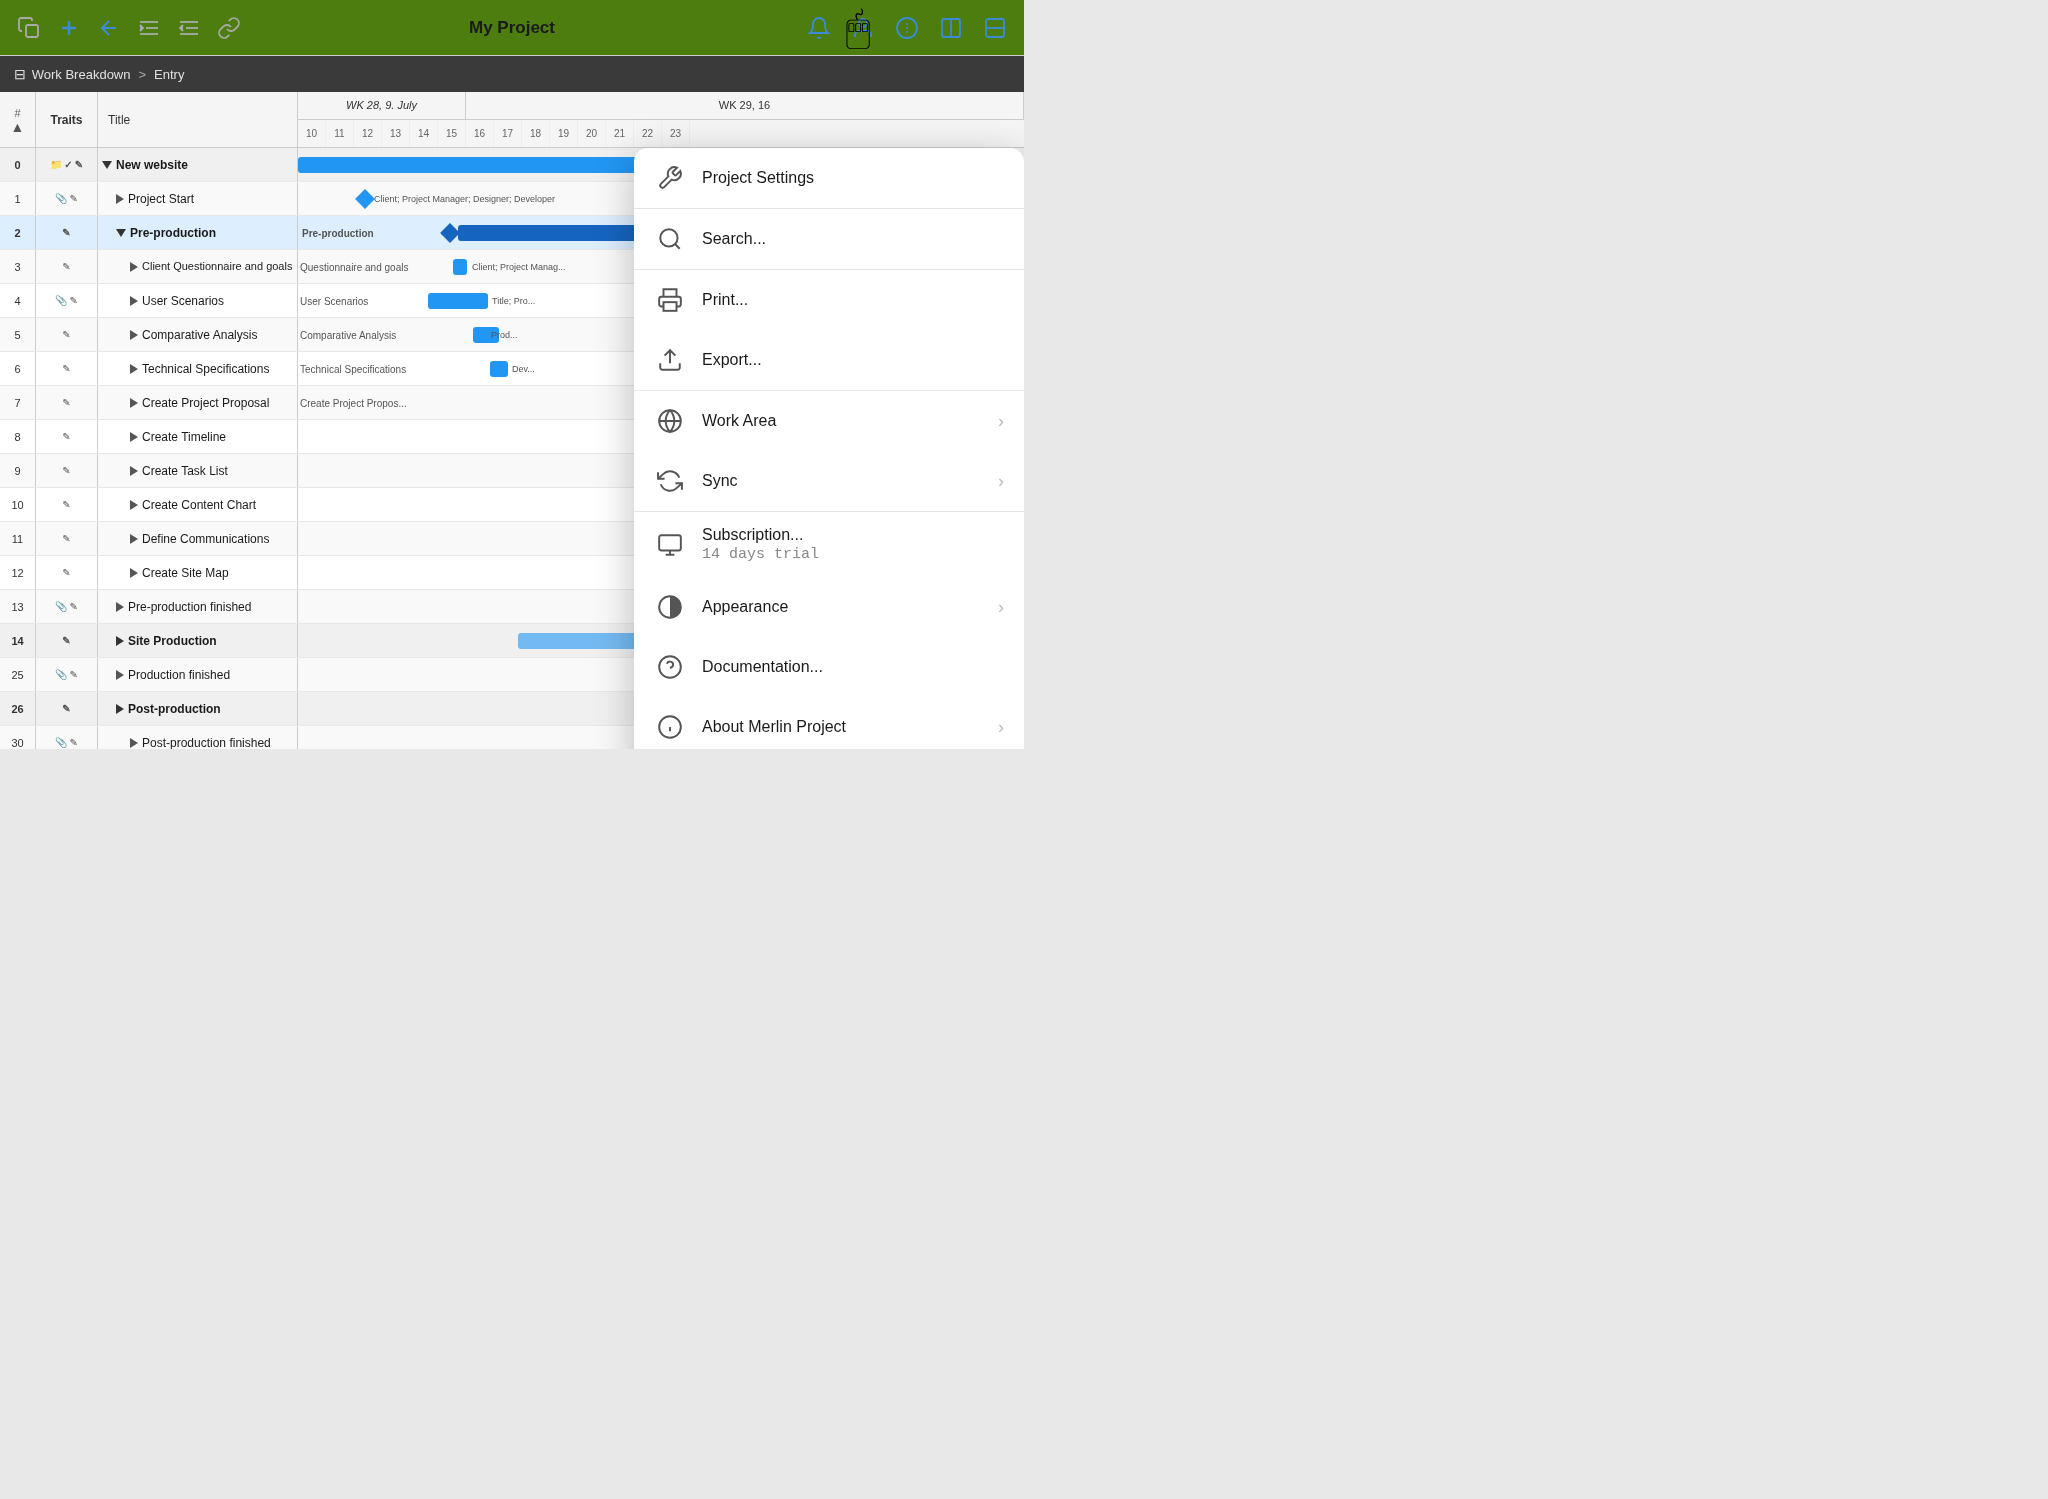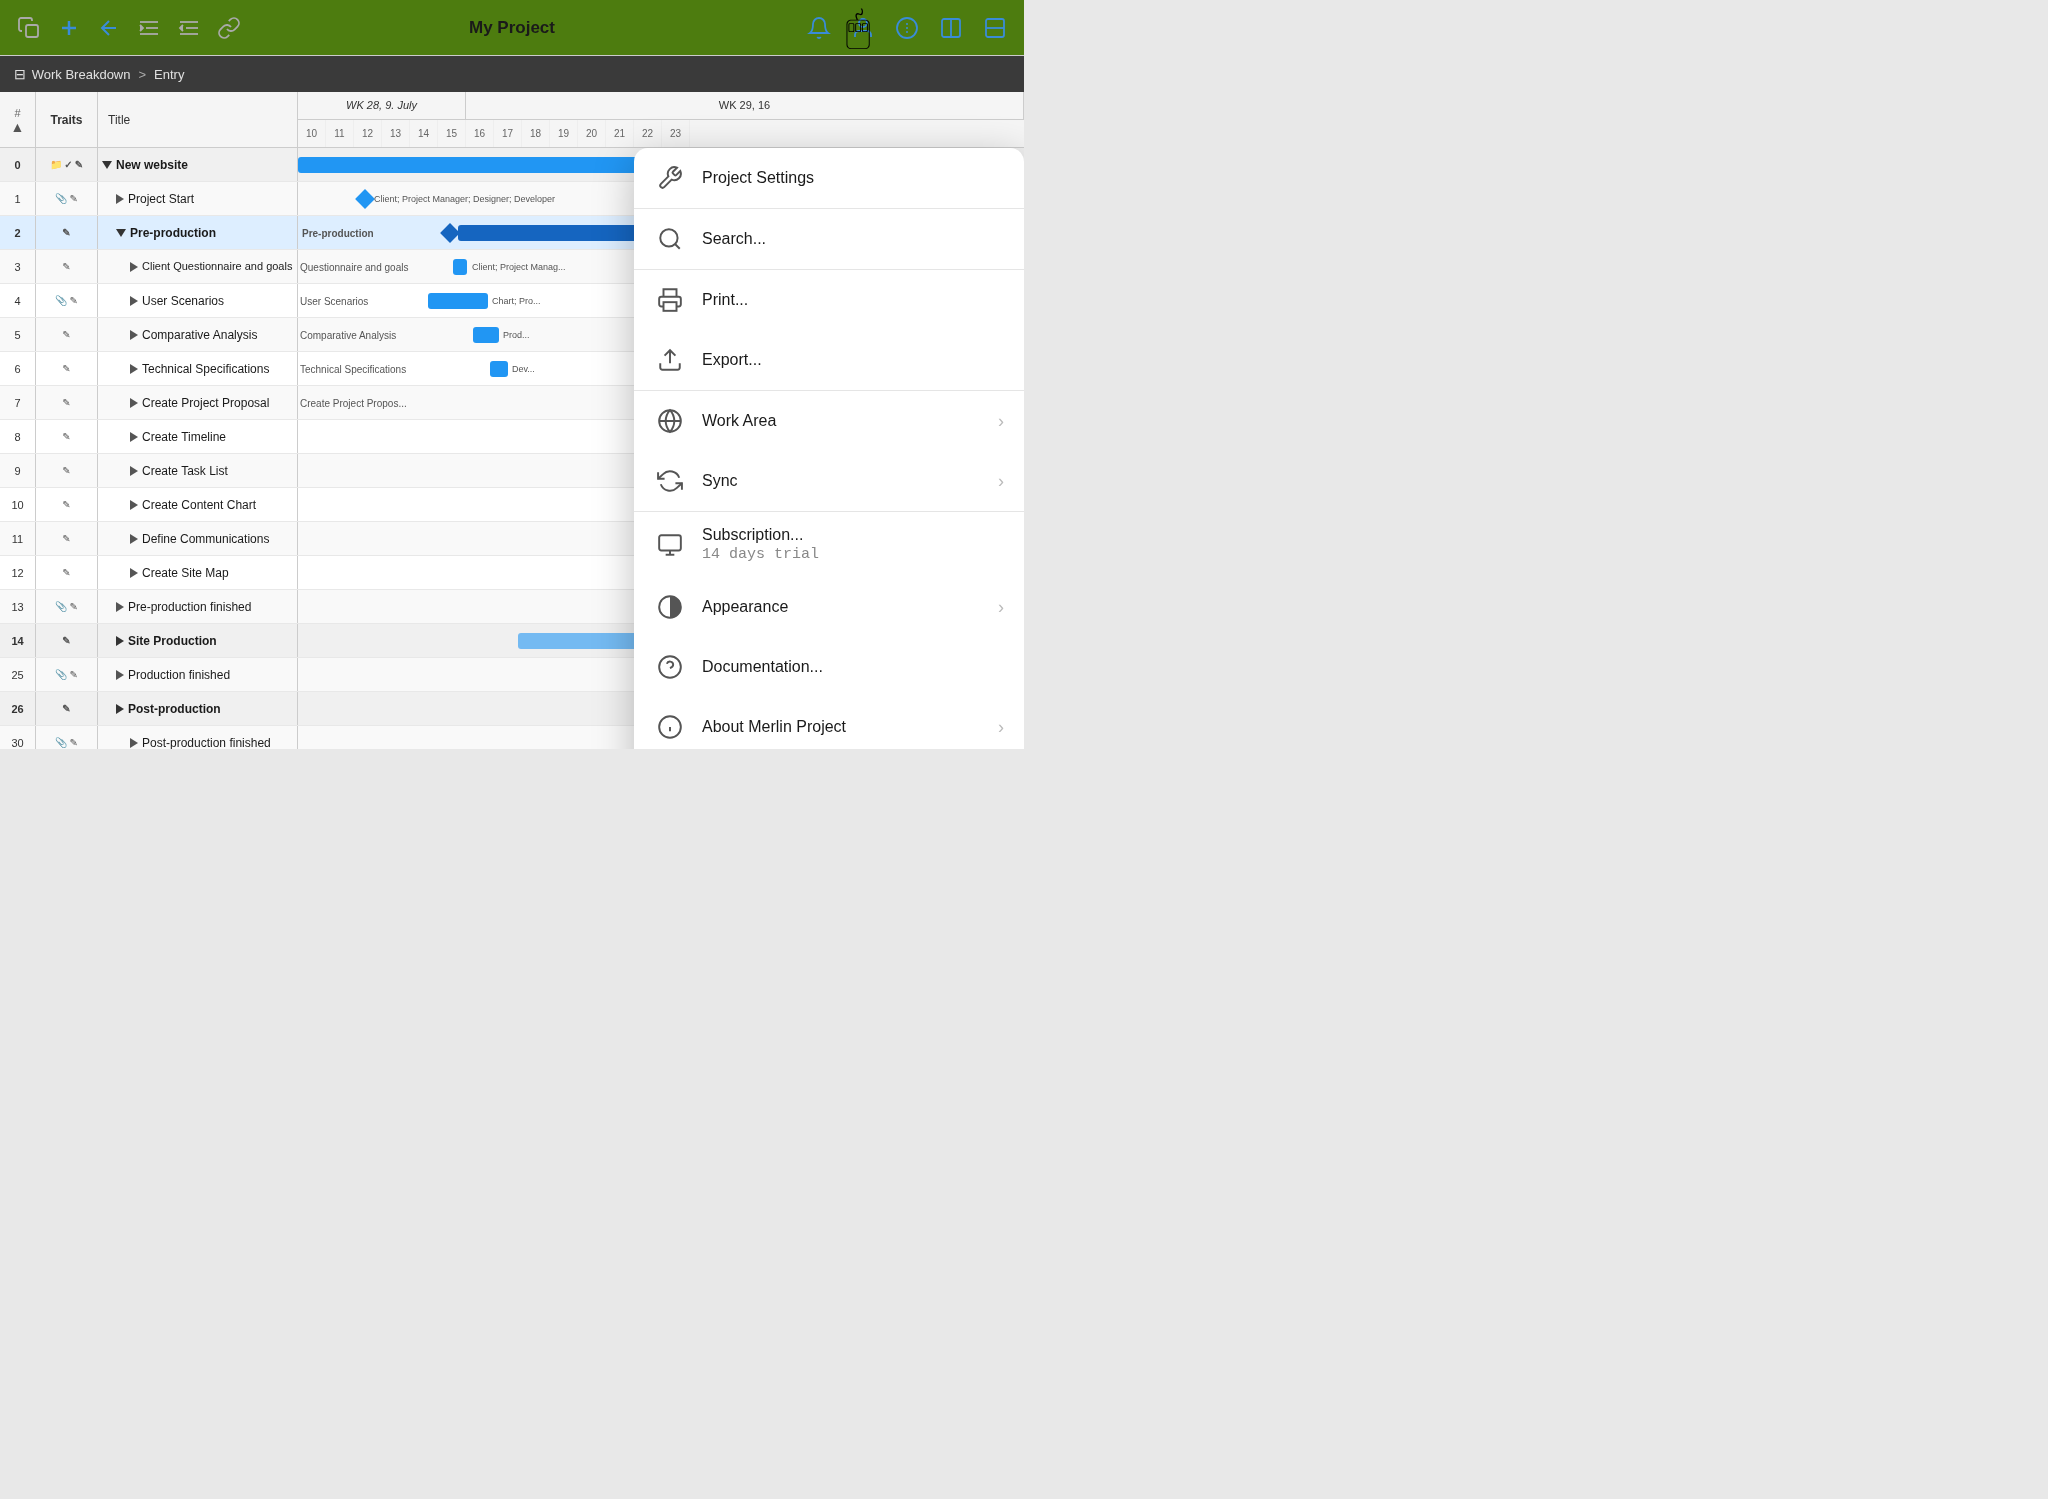--- a/index.html
+++ b/index.html
@@ -551,37 +551,37 @@
             <span>📎</span>
             <span>✎</span>
           </div>
         <div class="cell-title indent-2">
           <span class="tri-right"></span>
           User Scenarios
         </div>
         <div class="cell-gantt">
           <span class="gantt-label" style="left:2px;">User Scenarios</span>
           <div class="gantt-bar blue" style="left:130px;width:60px;"></div>
-          <span class="gantt-resource" style="left:194px;">Chart; Pro...</span>
+          <span class="gantt-resource" style="left:194px;">Title; Pro...</span>
         </div>
       </div>
 
       <div class="table-row">
         <div class="cell-num">5</div>
         <div class="cell-traits">
             <span>✎</span>
           </div>
         <div class="cell-title indent-2">
           <span class="tri-right"></span>
           Comparative Analysis
         </div>
         <div class="cell-gantt">
           <span class="gantt-label" style="left:2px;">Comparative Analysis</span>
           <div class="gantt-bar blue" style="left:175px;width:26px;"></div>
-          <span class="gantt-resource" style="left:205px;">Prod...</span>
+          <span class="gantt-resource" style="left:193px;">Prod...</span>
         </div>
       </div>
 
       <div class="table-row">
         <div class="cell-num">6</div>
         <div class="cell-traits">
             <span>✎</span>
           </div>
         <div class="cell-title indent-2">
           <span class="tri-right"></span>

